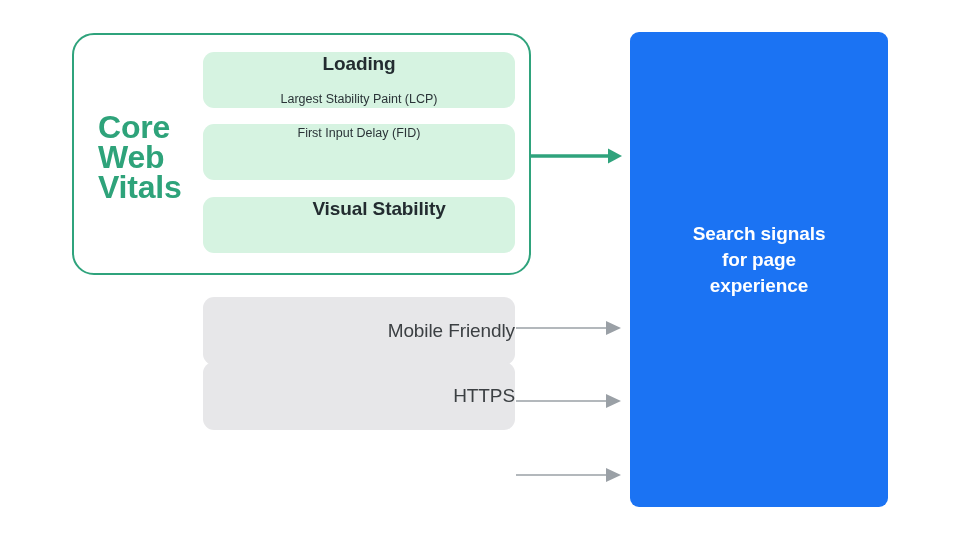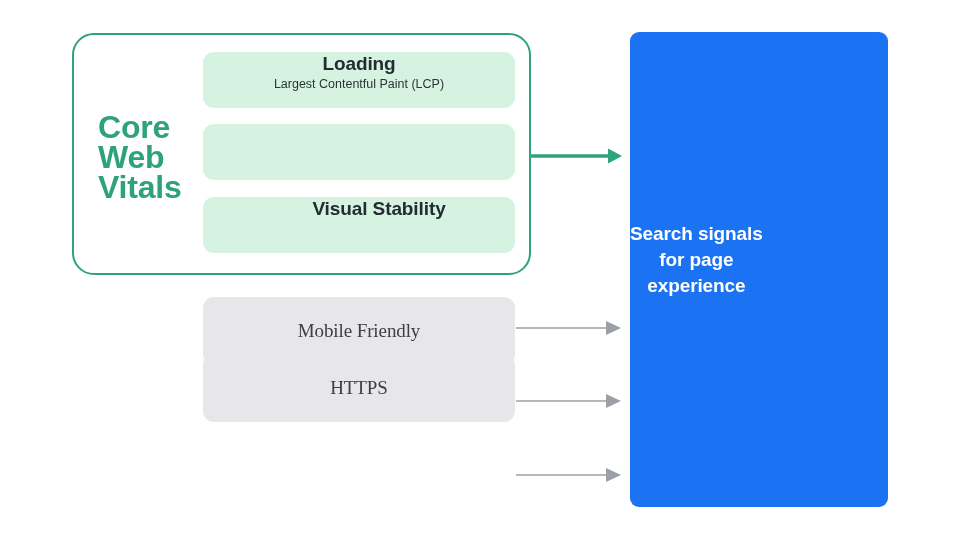--- a/index.html
+++ b/index.html
@@ -52,21 +52,21 @@
     position: absolute;
     left: 203px;
     width: 312px;
     height: 56px;
     background: #D6F3E1;
     border-radius: 11px;
     box-sizing: border-box;
     display: flex;
     flex-direction: column;
     align-items: center;
-    justify-content: flex-start;
+    justify-content: space-between;
   }
   .metric-card.m1 { top: 52px; }
   .metric-card.m2 { top: 124px; }
   .metric-card.m3 { top: 197px; padding-left: 40px; }
 
   .metric-title {
     color: #232C30;
     font-size: 19px;
     font-weight: bold;
     line-height: 23px;
@@ -83,25 +83,24 @@
   
   .signal-card {
     position: absolute;
     left: 203px;
     width: 312px;
     height: 68px;
     background: #E7E7E9;
     border-radius: 11px;
     display: flex;
     align-items: center;
-    justify-content: center;
-    font-family: Liberation Serif, serif;
+    justify-content: flex-end;
   }
   .signal-card.s1 { top: 297px; }
-  .signal-card.s2 { top: 354px; }
+  .signal-card.s2 { top: 362px; }
   .signal-card.s3 { top: 444px; }
 
   .signal-label {
     color: #3C4043;
     font-size: 19px;
     font-weight: normal;
     line-height: 24px;
     letter-spacing: -0.1px;
   }
 
@@ -109,21 +108,21 @@
   .dest-box {
     position: absolute;
     left: 630px;
     top: 32px;
     width: 258px;
     height: 475px;
     background: #1B73F3;
     border-radius: 9px;
     display: flex;
     align-items: center;
-    justify-content: flex-start;
+    justify-content: center;
   }
   .dest-label {
     color: #ffffff;
     font-size: 19px;
     font-weight: bold;
     line-height: 26px;
     text-align: center;
     letter-spacing: -0.1px;
     white-space: pre-line;
     padding-bottom: 20px;
@@ -145,24 +144,25 @@
 <div id="canvas">
 
   <div class="cwv-container"></div>
 
   <div class="cwv-label" style="white-space: pre-line;">Core
 Web
 Vitals</div>
 
   <div class="metric-card m1">
     <div class="metric-title">Loading</div>
-    <div class="metric-sub">Largest Contentful Paint (LCP)</div>
+    <div class="metric-sub">Largest Stability Paint (LCP)</div>
   </div>
 
   <div class="metric-card m2">
+    <div class="metric-sub">First Input Delay (FID)</div>
   </div>
 
   <div class="metric-card m3">
     <div class="metric-title">Visual Stability</div>
   </div>
 
   <div class="signal-card s1">
     <div class="signal-label">Mobile Friendly</div>
   </div>
 

